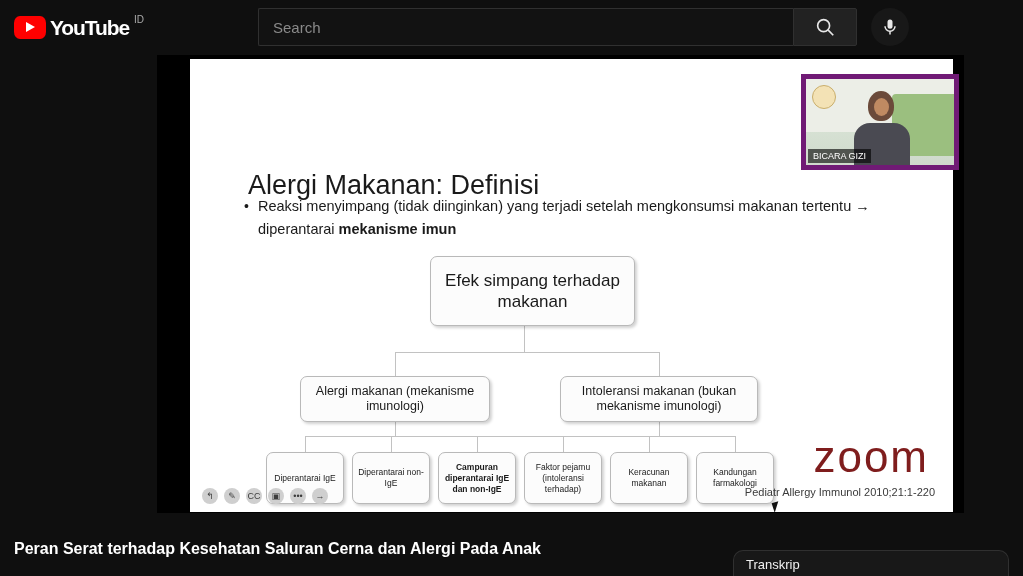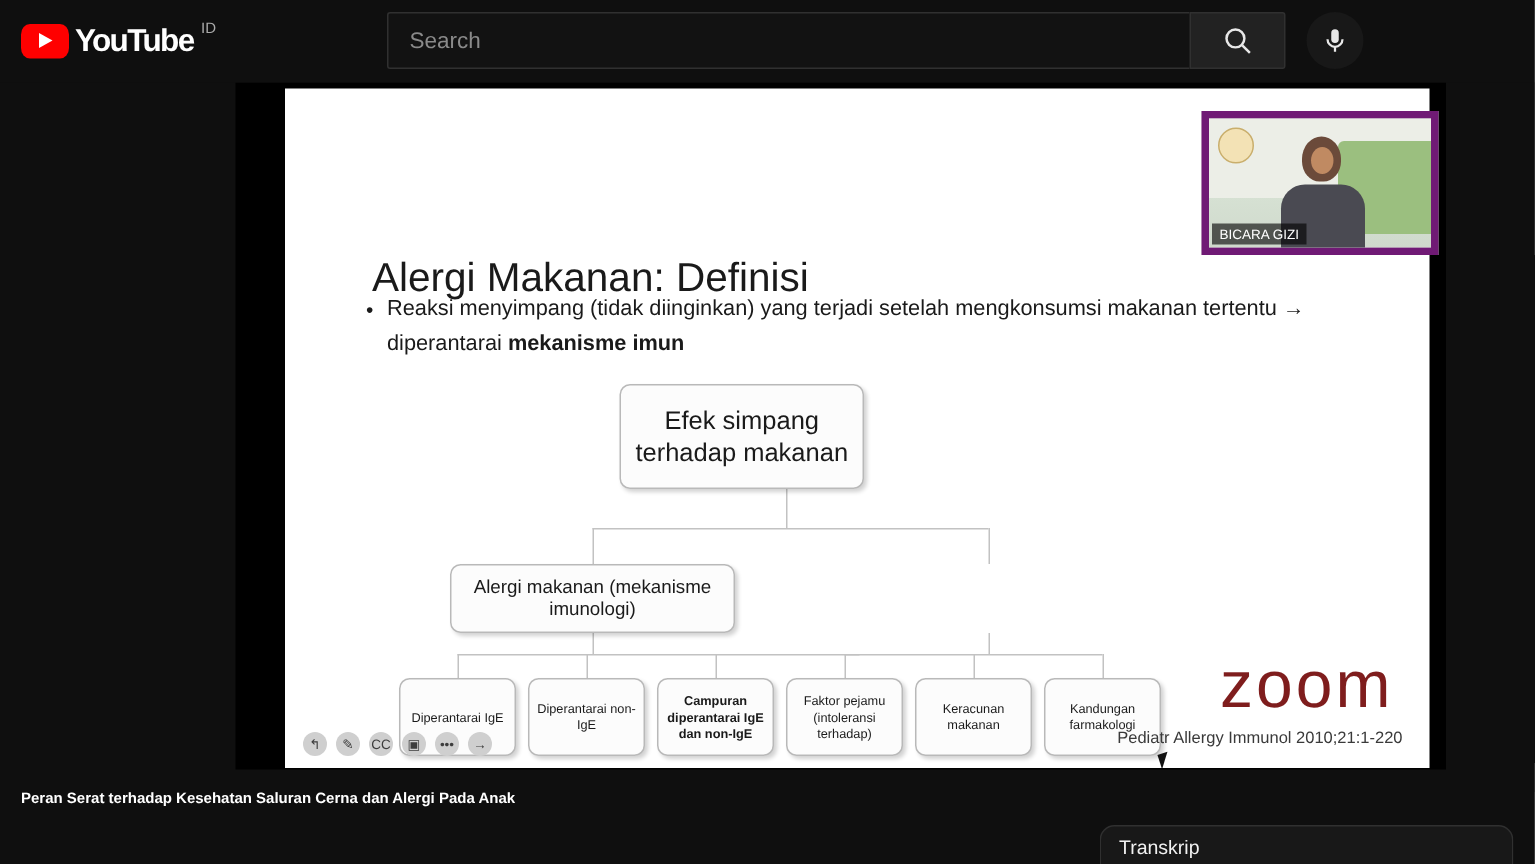--- a/index.html
+++ b/index.html
@@ -189,21 +189,21 @@
     border-radius: 7px;
     background: #fcfcfc;
     box-shadow: 2px 2px 3px rgba(0,0,0,0.18);
     display: flex;
     align-items: center;
     justify-content: center;
     text-align: center;
     color: #1a1a1a;
     padding: 2px 4px;
   }
-  .n-root { left: 223px; top: 2px; width: 163px; height: 70px; font-size: 17px; line-height: 21px; }
+  .n-root { left: 240px; top: 2px; width: 205px; height: 70px; font-size: 17px; line-height: 21px; }
   .n-l1a { left: 110px; top: 122px; width: 190px; height: 46px; font-size: 12.5px; line-height: 15px; }
   .n-l1b { left: 370px; top: 122px; width: 198px; height: 46px; font-size: 12.5px; line-height: 15px; }
   .n-leaf { top: 198px; width: 78px; height: 52px; font-size: 8.5px; line-height: 11px; }
   .l1 { left: 76px; }
   .l2 { left: 162px; }
   .l3 { left: 248px; font-weight: bold; }
   .l4 { left: 334px; }
   .l5 { left: 420px; }
   .l6 { left: 506px; }
   .line { position: absolute; background: #c2c2c2; }
@@ -309,22 +309,22 @@
     width: 22px; height: 22px;
     border-radius: 50%;
     background: #f3e2b5;
     border: 1px solid #c9ae6c;
   }
 
   
   .video-title {
     position: absolute;
     left: 14px;
-    top: 472px;
-    font-size: 10px;
+    top: 485px;
+    font-size: 16px;
     color: #ffffff;
     font-weight: bold;
   }
   .side-panel {
     position: absolute;
     left: 733px;
     top: 495px;
     width: 276px;
     height: 26px;
     background: #181818;
@@ -407,20 +407,21 @@
         <div class="line" style="left:287px; top:182px; width:1px; height:16px;"></div>
 
         <div class="line" style="left:373px; top:182px; width:172px; height:1px;"></div>
         <div class="line" style="left:469px; top:168px; width:1px; height:14px;"></div>
         <div class="line" style="left:373px; top:182px; width:1px; height:16px;"></div>
         <div class="line" style="left:459px; top:182px; width:1px; height:16px;"></div>
         <div class="line" style="left:545px; top:182px; width:1px; height:16px;"></div>
 
         <div class="node n-root">Efek simpang terhadap makanan</div>
         <div class="node n-l1a">Alergi makanan (mekanisme imunologi)</div>
+        <div class="node n-l1b">Intoleransi makanan (bukan mekanisme imunologi)</div>
 
         <div class="node n-leaf l1">Diperantarai IgE</div>
         <div class="node n-leaf l2">Diperantarai non-IgE</div>
         <div class="node n-leaf l3">Campuran diperantarai IgE dan non-IgE</div>
         <div class="node n-leaf l4">Faktor pejamu (intoleransi terhadap)</div>
         <div class="node n-leaf l5">Keracunan makanan</div>
         <div class="node n-leaf l6">Kandungan farmakologi</div>
       </div>
 
       <div class="watermark">zoom</div>

